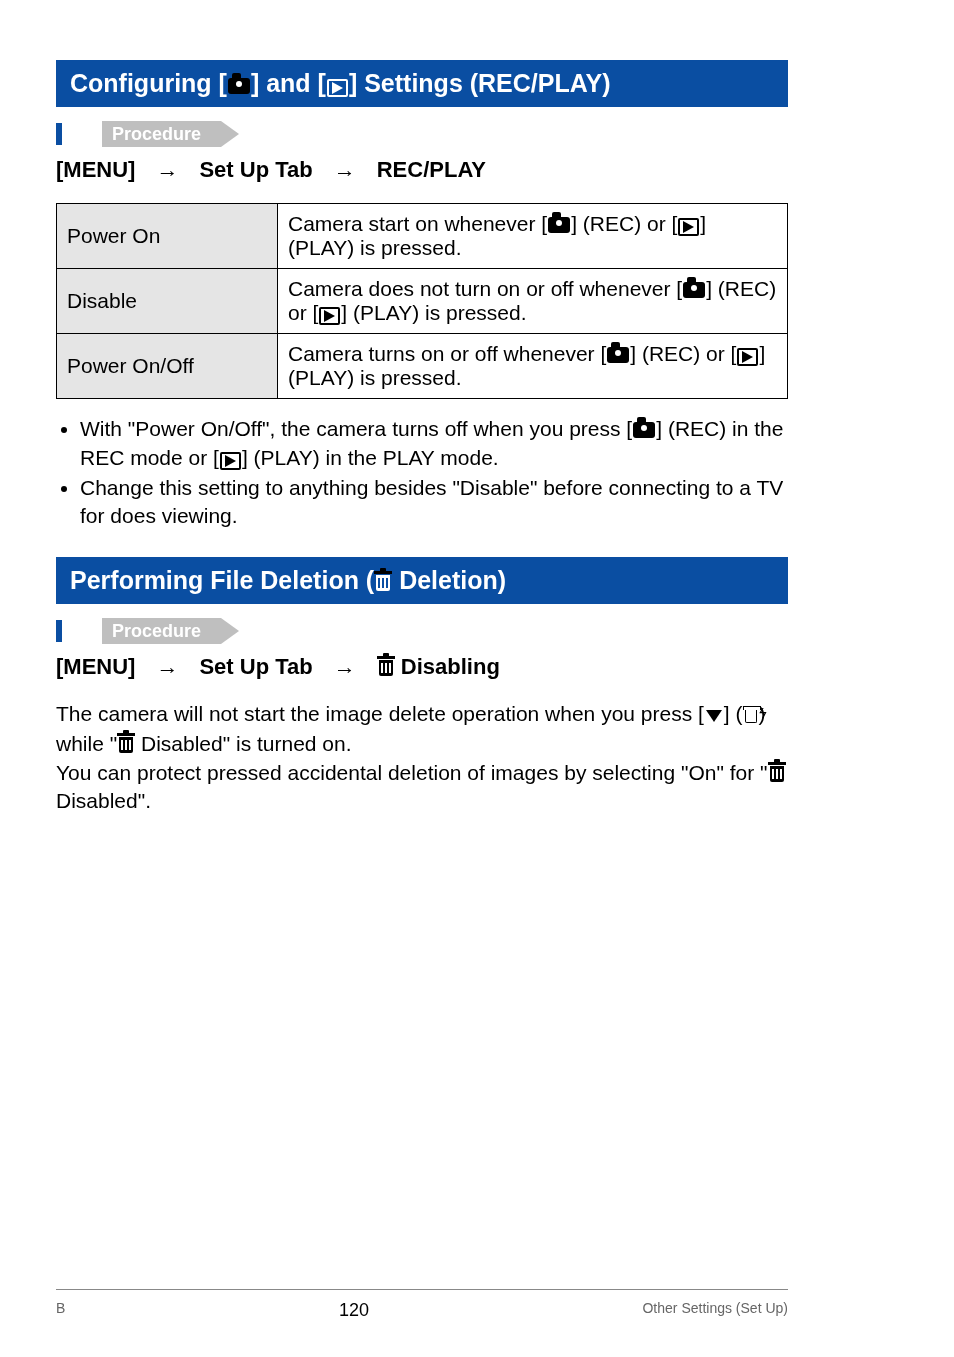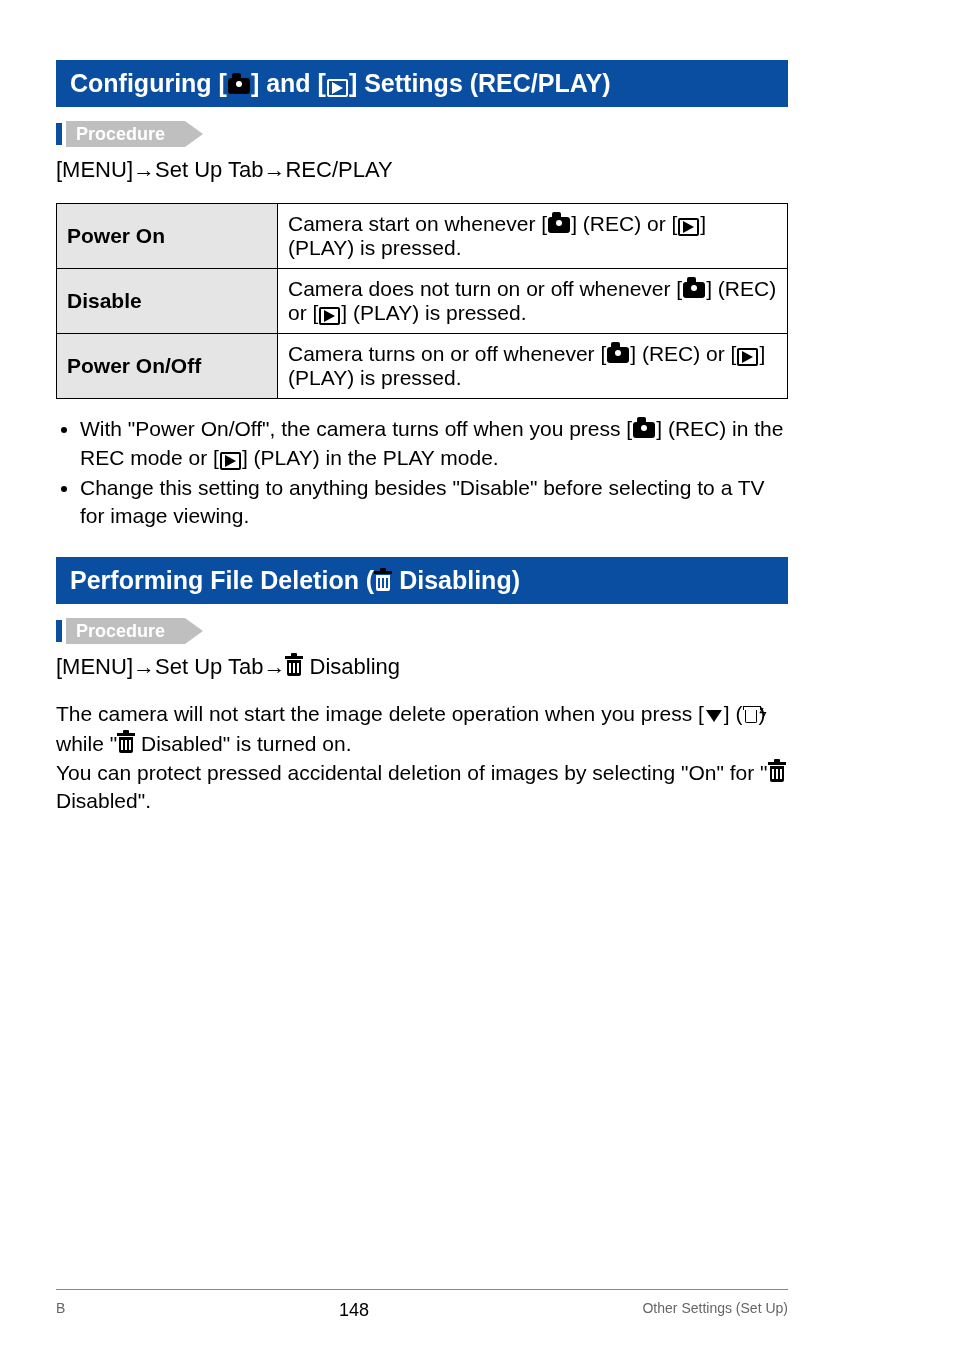--- a/index.html
+++ b/index.html
@@ -40,59 +40,60 @@
   .proc-pill {
     position: relative;
     background: #bfbfbf;
     color: #fff;
     font-weight: bold;
     font-size: 18px;
     height: 26px;
     line-height: 26px;
     padding: 0 20px 0 10px;
     display: inline-block;
+    margin-left: 36px;
   }
   .proc-pill::after {
     content: "";
     position: absolute;
     right: -18px;
     top: 0;
     width: 0;
     height: 0;
     border-top: 13px solid transparent;
     border-bottom: 13px solid transparent;
     border-left: 18px solid #bfbfbf;
   }
   .path-line {
     font-size: 22px;
-    font-weight: normal;
+    font-weight: bold;
     margin: 8px 0 20px 0;
     display: flex;
     align-items: center;
     flex-wrap: wrap;
-    gap: 0;
+    gap: 21px;
   }
   .arrow {
     font-size: 22px;
   }
   table.opts {
     border-collapse: collapse;
     width: 100%;
     margin-bottom: 16px;
   }
   table.opts td, table.opts th {
     border: 1px solid #000;
     padding: 8px 10px;
     font-size: 21px;
     vertical-align: middle;
     text-align: left;
   }
   table.opts th {
     background: #e5e5e5;
-    font-weight: bold;
+    font-weight: normal;
     width: 200px;
   }
   .body-text {
     font-size: 21px;
     line-height: 1.35;
   }
   ul.bullets {
     list-style-type: disc;
     padding-left: 24px;
     margin: 4px 0 26px 0;
@@ -310,25 +311,25 @@
     </table>
 
   <ul class="bullets body-text">
     <li>
       <span>With "Power On/Off", the camera turns off when you press [</span><span class="inline-icon">
           <span class="rec-icon"></span>
         </span><span>] (REC) in the REC mode or [</span><span class="inline-icon">
           <span class="play-border"><span class="play-tri"></span></span>
         </span><span>] (PLAY) in the PLAY mode.</span>
     </li>
-    <li>Change this setting to anything besides "Disable" before selecting to a TV for image viewing.</li>
+    <li>Change this setting to anything besides "Disable" before connecting to a TV for does viewing.</li>
   </ul>
 
   <div class="ribbon">
-    <span>Performing File Deletion (</span><span class="trash" style="background:#fff;"><span class="slots" style="background:#0a4ea2; box-shadow:4px 0 0 #0a4ea2, 8px 0 0 #0a4ea2;"></span></span><span> Disabling)</span>
+    <span>Performing File Deletion (</span><span class="trash" style="background:#fff;"><span class="slots" style="background:#0a4ea2; box-shadow:4px 0 0 #0a4ea2, 8px 0 0 #0a4ea2;"></span></span><span> Deletion)</span>
   </div>
 
   <div class="proc-row">
     <div class="proc-bar"></div>
     <div class="proc-pill">
       <span>Procedure</span>
     </div>
   </div>
 
   <div class="path-line">
@@ -341,17 +342,17 @@
 
   <div class="body-text">
     <span>The camera will not start the image delete operation when you press [</span><span class="down-tri"></span><span>] (</span><span class="trash-flash"><span class="tsmall"></span><span class="bolt">ϟ</span></span><span>) while "</span><span class="trash"><span class="slots"></span></span><span> Disabled" is turned on.</span>
     <br>
     <span>You can protect pressed accidental deletion of images by selecting "On" for "</span><span class="trash"><span class="slots"></span></span><span> Disabled".</span>
   </div>
 
 
   <div class="footer">
     <span>B</span>
-    <span class="pg">148</span>
+    <span class="pg">120</span>
     <span>Other Settings (Set Up)</span>
   </div>
 
 </div>
 
 </body></html>

